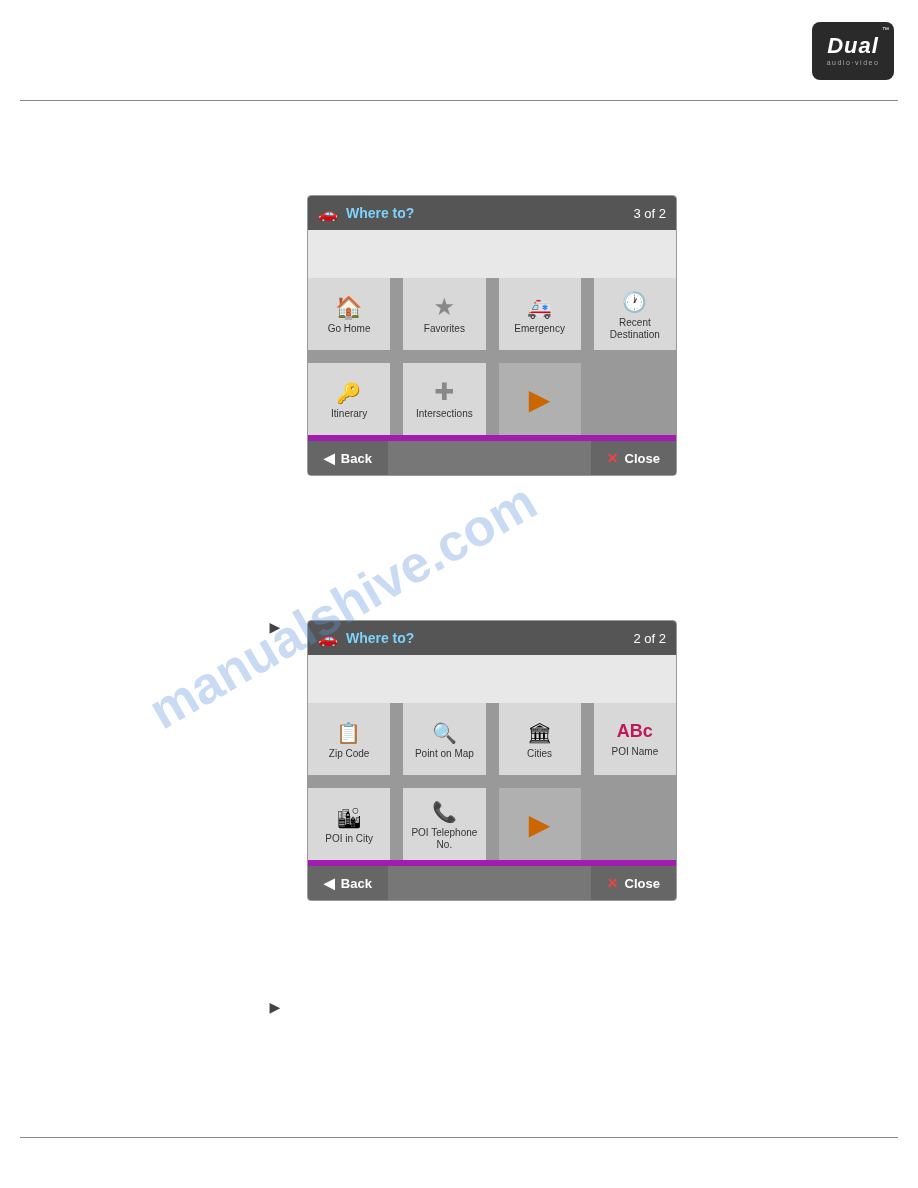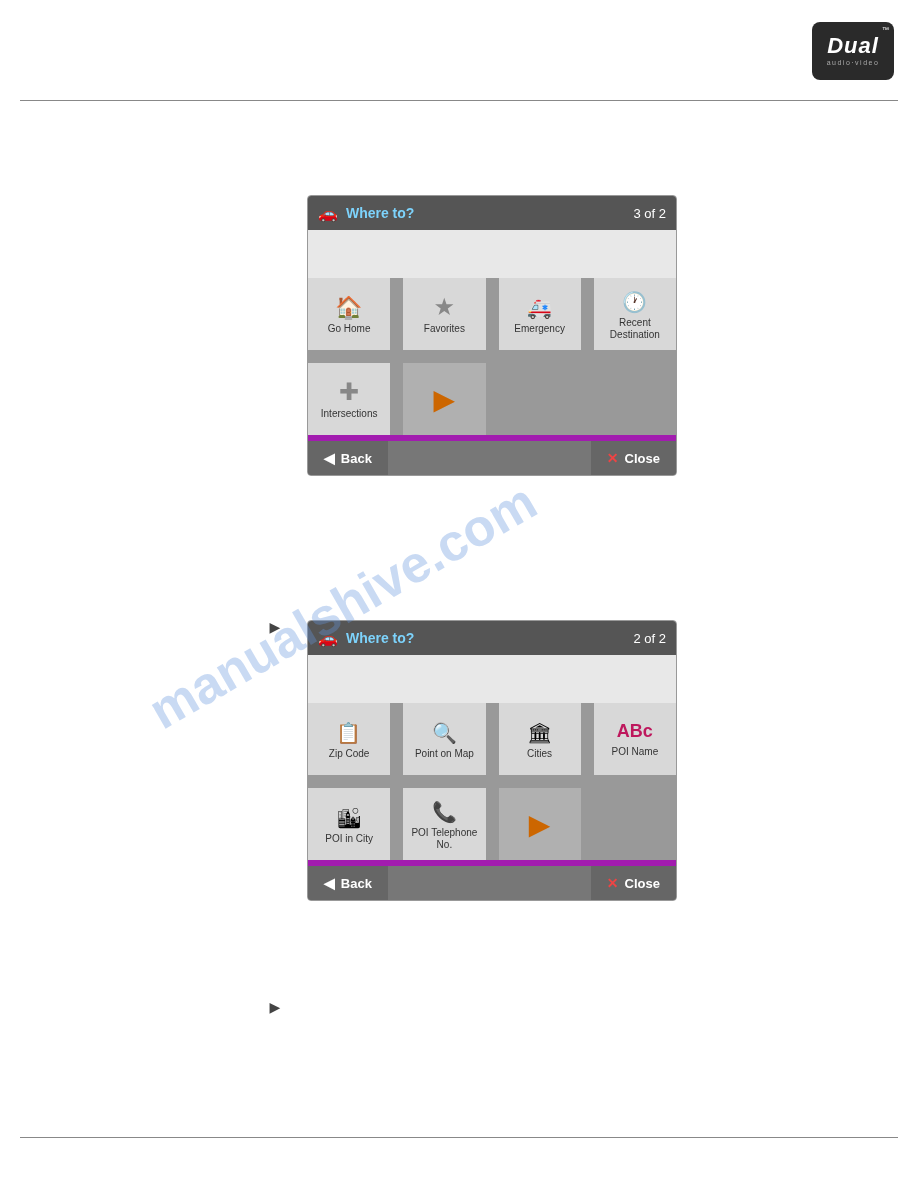--- a/index.html
+++ b/index.html
@@ -304,20 +304,24 @@
     <button class="grid-btn">
       <span class="btn-icon icon-emergency"></span>
       <span class="btn-label">Emergency</span>
     </button>
     <button class="grid-btn">
       <span class="btn-icon icon-recent"></span>
       <span class="btn-label">Recent Destination</span>
     </button>
 
     <button class="grid-btn">
+      <span class="btn-icon icon-itinerary"></span>
+      <span class="btn-label">Itinerary</span>
+    </button>
+    <button class="grid-btn">
       <span class="btn-icon icon-intersection"></span>
       <span class="btn-label">Intersections</span>
     </button>
     <button class="grid-btn grid-btn-arrow">
       <span class="arrow">▶</span>
     </button>
   </div>
 
   <div class="panel-footer">
     <div class="footer-btn footer-back">

